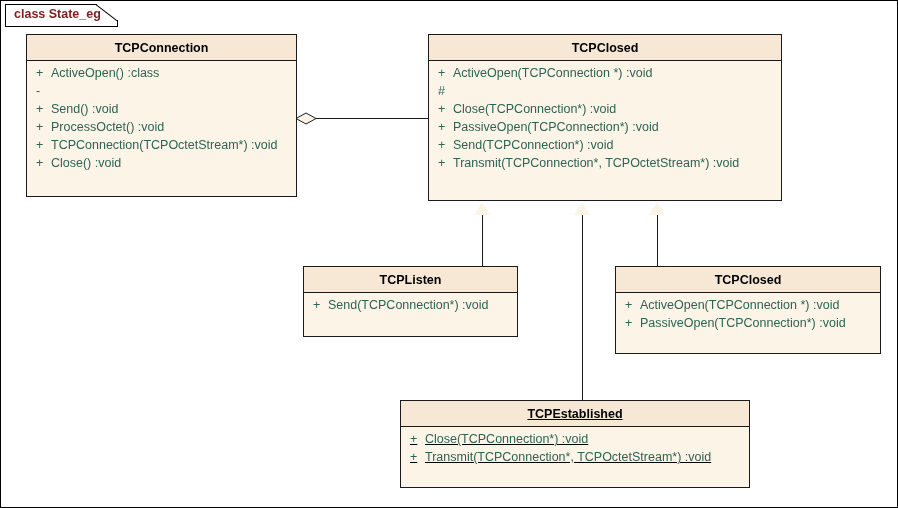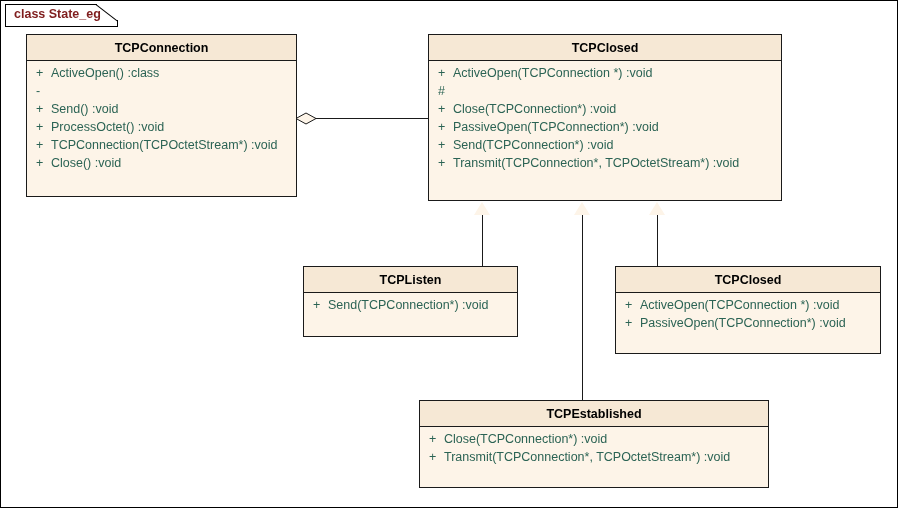--- a/index.html
+++ b/index.html
@@ -245,21 +245,21 @@
         <span class="vis">+</span>
         <span class="sig">ActiveOpen(TCPConnection *)  :void</span>
       </div>
       <div class="member">
         <span class="vis">+</span>
         <span class="sig">PassiveOpen(TCPConnection*)  :void</span>
       </div>
     </div>
   </div>
 
-  <div class="uml" style="left:418px;top:399px;width:350px;height:88px;">
+  <div class="uml" style="left:399px;top:399px;width:350px;height:88px;text-decoration:underline;">
     <div class="shadow"></div>
     <div class="title">
       <span>TCPEstablished</span>
     </div>
     <div class="members">
       <div class="member">
         <span class="vis">+</span>
         <span class="sig">Close(TCPConnection*)  :void</span>
       </div>
       <div class="member">

